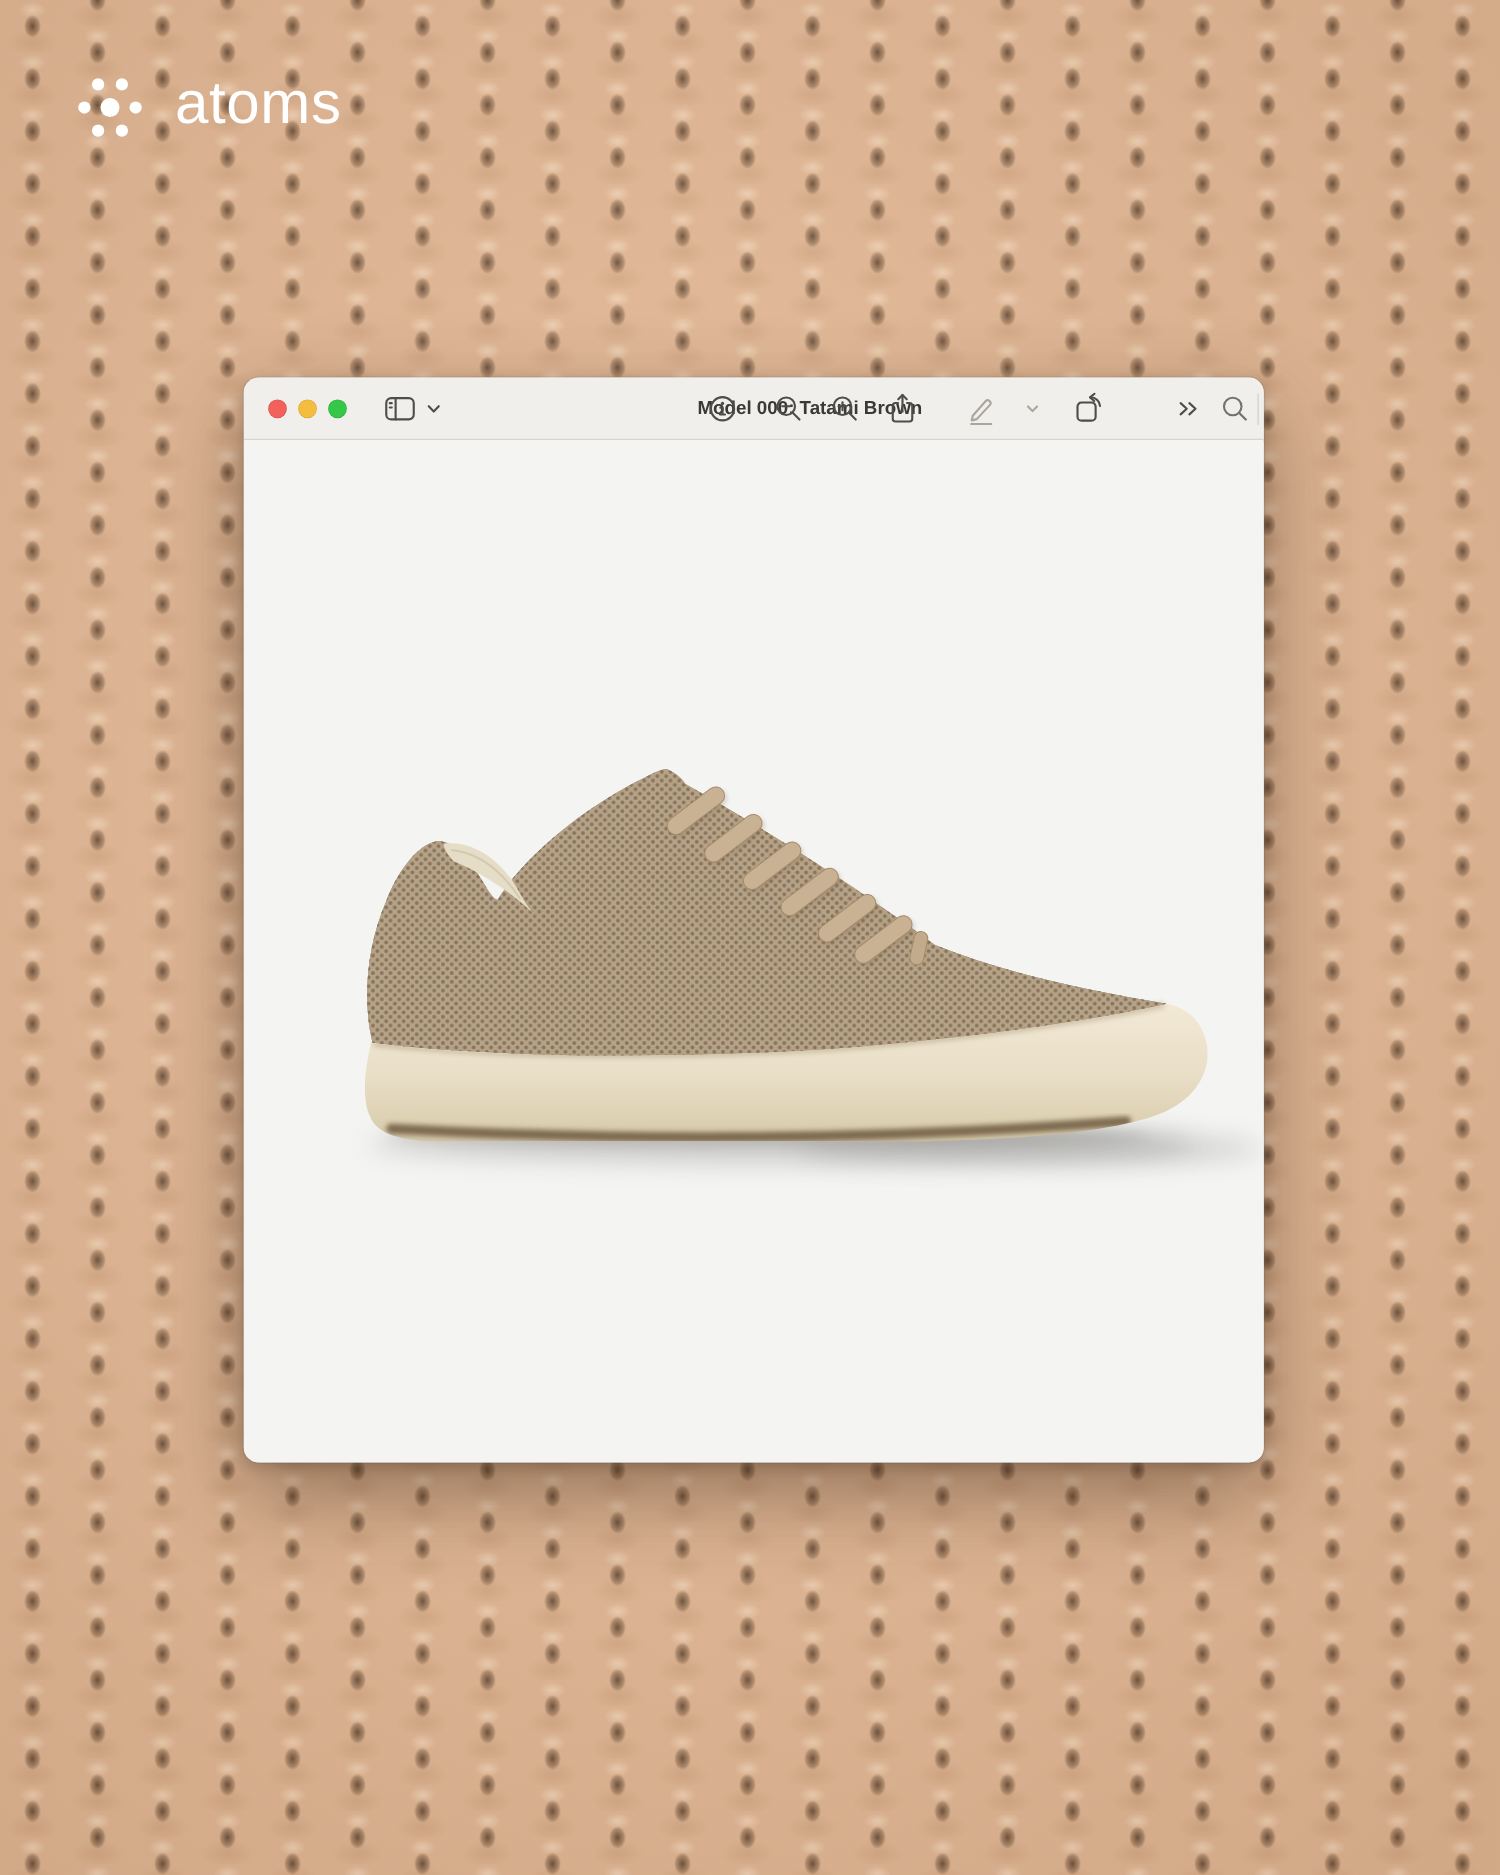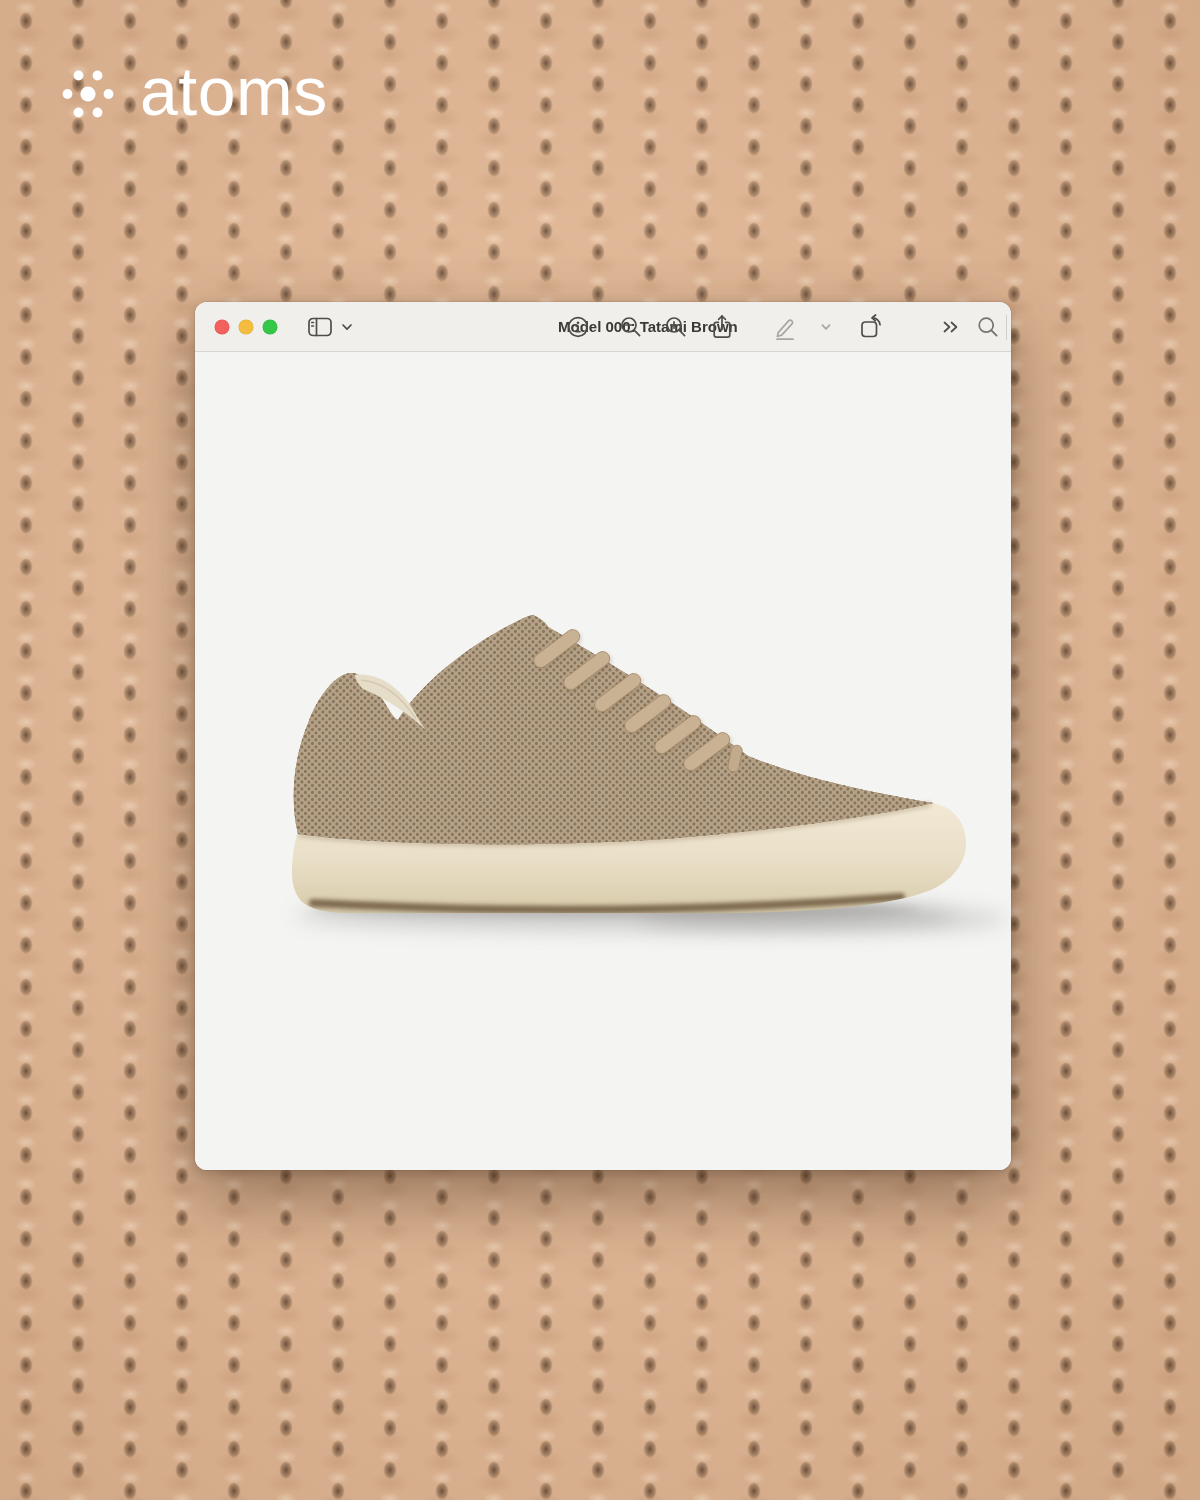--- a/index.html
+++ b/index.html
@@ -19,21 +19,21 @@
     background-position:0 0, 52px 21px, 0 0, 52px 21px, 0 0, 52px 21px;
   }
   body::before{ 
     content:""; position:absolute; inset:0; z-index:1; pointer-events:none;
     background:radial-gradient(900px 1100px at 560px 640px, rgba(255,242,228,.10), rgba(96,62,38,.14));
   }
 
   
   .logo { position:absolute; left:62px; top:60px; z-index:3; display:flex; align-items:center; }
   .logo svg { display:block; }
-  .logo-text { color:#fff; font-size:68px; font-weight:400; letter-spacing:.5px; margin-left:26px; line-height:1; transform:translateY(-3px); }
+  .logo-text { color:#fff; font-size:48px; font-weight:400; letter-spacing:.5px; margin-left:26px; line-height:1; transform:translateY(-3px); }
 
   
   .window {
     position:absolute; left:195px; top:302px; width:816px; height:868px; z-index:2;
     background:#f4f4f3; border-radius:12px; overflow:hidden;
     box-shadow:0 26px 70px rgba(62,36,18,.45), 0 3px 12px rgba(0,0,0,.18), 0 0 0 1px rgba(0,0,0,.06);
   }
   .titlebar {
     position:relative; height:50px; background:#f1efec; border-bottom:1px solid #d8d5d1;
   }

